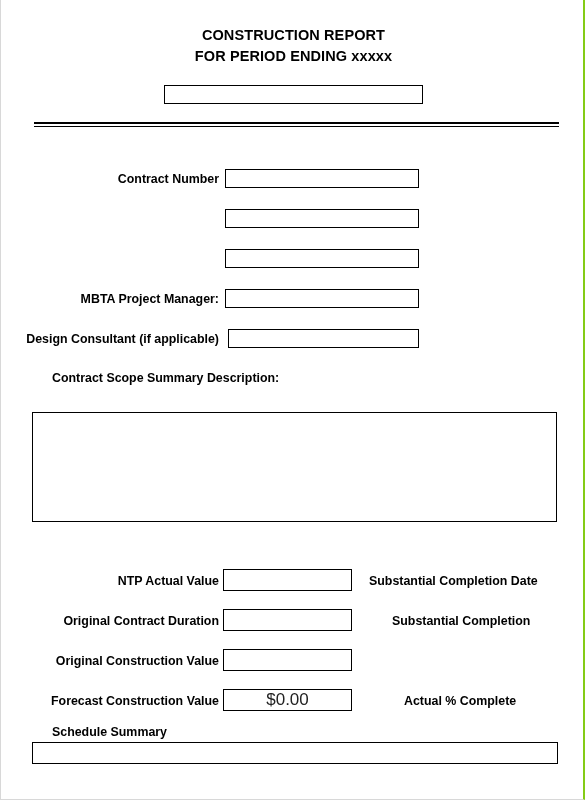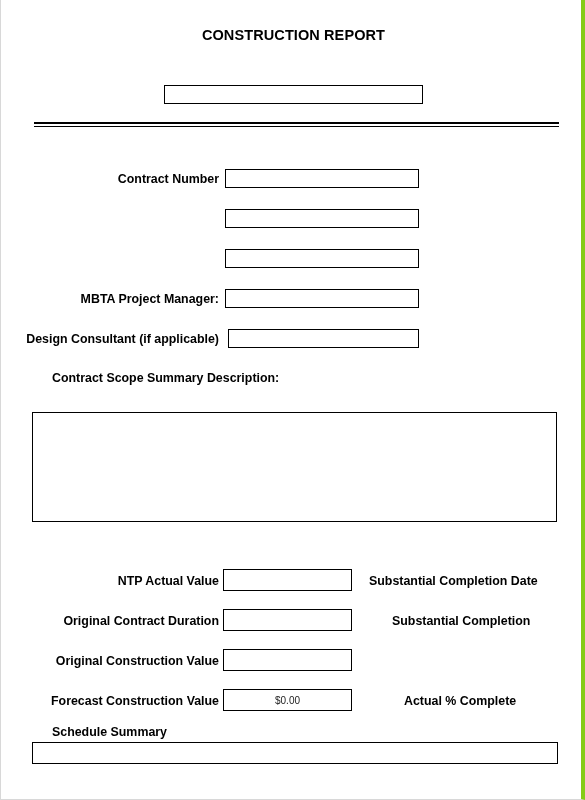--- a/index.html
+++ b/index.html
@@ -11,21 +11,21 @@
   body {
     font-family: "Liberation Sans", sans-serif;
   }
 
   #page {
     position: relative;
     width: 585px;
     height: 800px;
     background: #ffffff;
     border-left: 1px solid #d8d8d8;
-    border-right: 4px solid #84cc16;
+    border-right: 2px solid #84cc16;
     border-bottom: 1px solid #d8d8d8;
     box-sizing: border-box;
     overflow: hidden;
   }
 
   
   .hdr-line {
     position: absolute;
     left: 0;
     width: 585px;
@@ -118,36 +118,37 @@
   #l4-lbl  { top: 694px; }
   #l4-box  { top: 689px; }
   #l4-rlbl { left: 385px; top: 694px; }
 
   .box-val {
     position: absolute;
     left: 0; right: 0;
     top: 50%;
     transform: translateY(-50%);
     text-align: center;
-    font-size: 10px;
+    font-size: 17px;
     color: #222222;
     font-weight: normal;
   }
 
   
   #sched-lbl { left: 33px; top: 725px; text-align: center; }
   #sched-box { left: 31px; top: 742px; width: 526px; height: 22px; }
 </style>
 </head>
 <body>
 
 <div id="page">
 
   <div class="hdr-line" id="hdr-1">CONSTRUCTION REPORT</div>
 
+  <div class="hdr-line" id="hdr-2">FOR PERIOD ENDING xxxxx</div>
 
 
   <div class="box" id="title-box">
     <span class="box-val"></span>
   </div>
 
   <div id="rule">
     <div class="r-thick"></div>
     <div class="r-thin"></div>
   </div>

